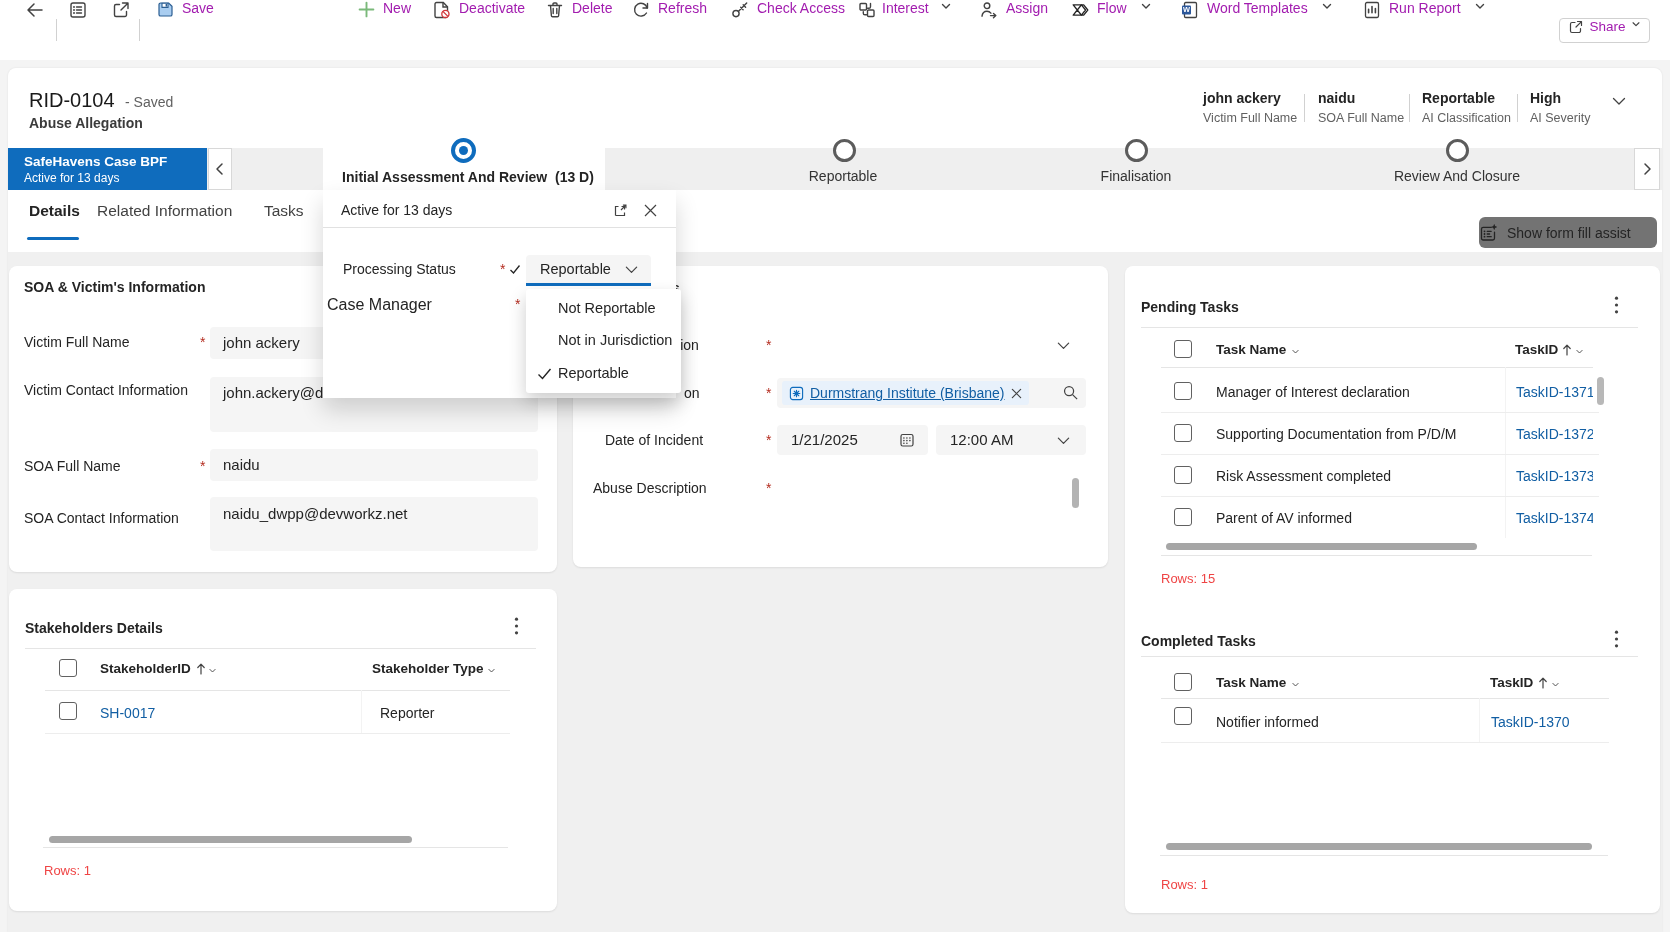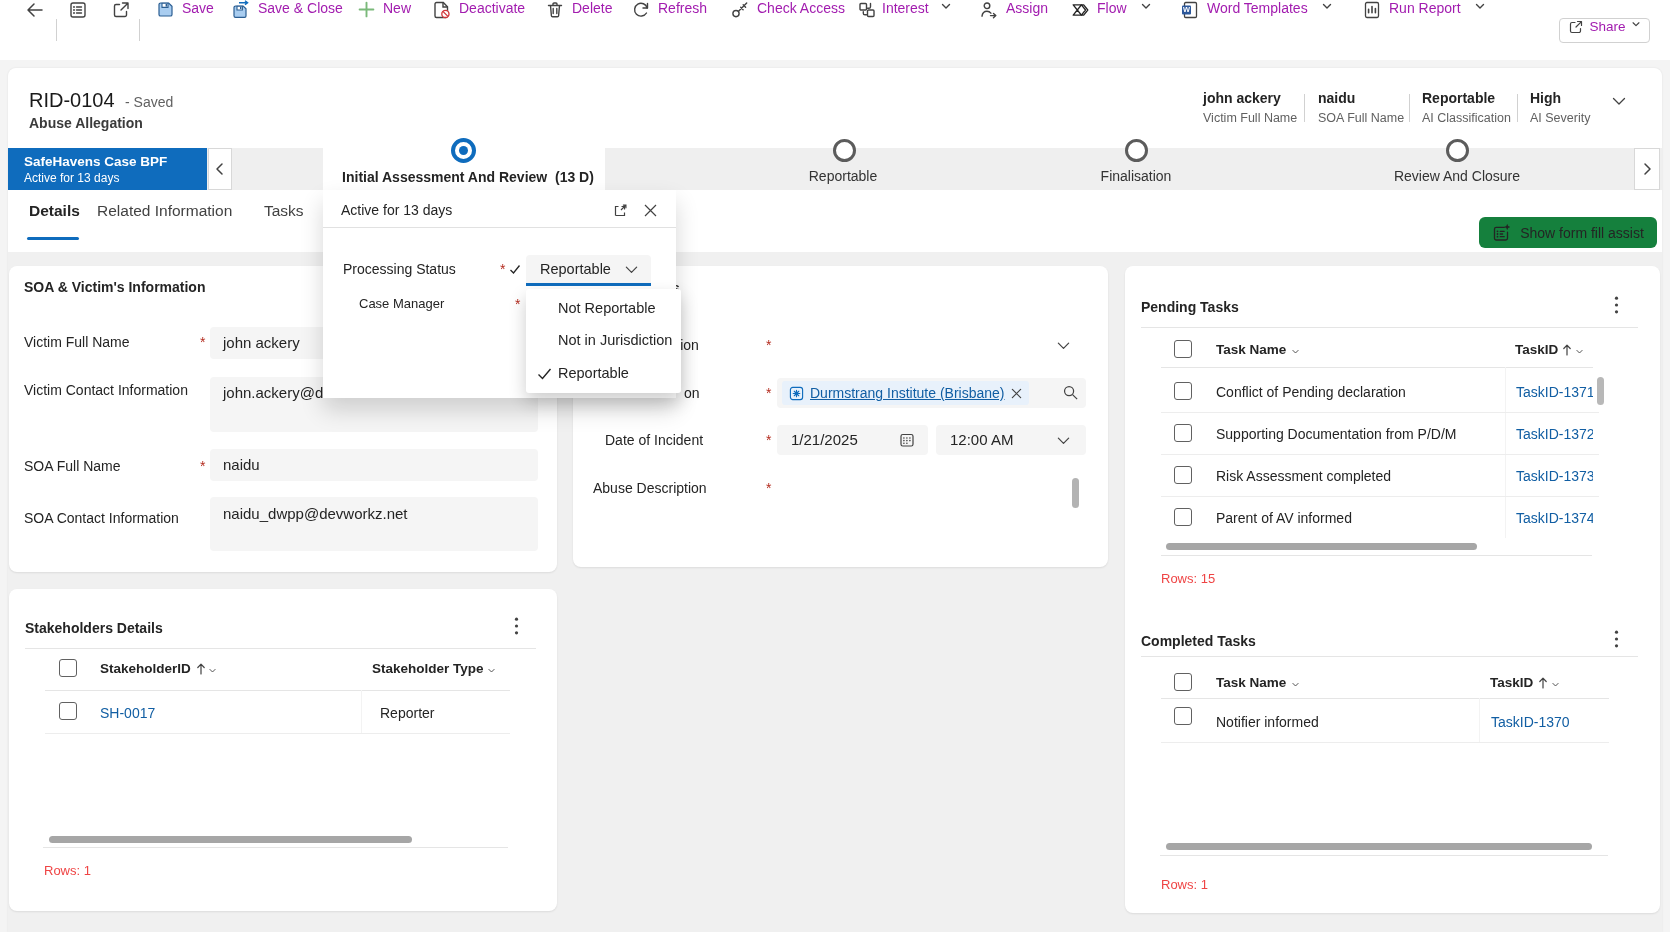--- a/index.html
+++ b/index.html
@@ -46,29 +46,20 @@
     </div>
 <div class="cdiv" style="left:139px"></div>
 <div class="ci" style="left:156px">
       <svg width="19" height="19" viewBox="0 0 19 19">
         <path d="M3 4.6A1.6 1.6 0 0 1 4.6 3h8.1L16 6.3V14.4a1.6 1.6 0 0 1-1.6 1.6H4.6A1.6 1.6 0 0 1 3 14.4z" fill="#a9cdf0" stroke="#2b5e92" stroke-width="1.2"></path>
         <path d="M6 3.2h6v4.2H6z" fill="#fff" stroke="#2b5e92" stroke-width="1.1"></path>
         <rect x="9.6" y="4" width="1.5" height="2.6" fill="#2b5e92"></rect>
       </svg>
       <span>Save</span>
     </div>
-<div class="ci" style="left:231px">
-      <svg width="20" height="20" viewBox="0 0 20 20">
-        <path d="M3 7.6A1.6 1.6 0 0 1 4.6 6h7.6L15 8.8V16a1.4 1.4 0 0 1-1.4 1.4H4.6A1.6 1.6 0 0 1 3 15.8z" fill="#a9cdf0" stroke="#2b5e92" stroke-width="1.2"></path>
-        <path d="M6 6.2h5.4V10H6z" fill="#fff" stroke="#2b5e92" stroke-width="1.1"></path>
-        <rect x="9" y="6.8" width="1.4" height="2.2" fill="#2b5e92"></rect>
-        <path d="M8 2.7h8.3M14 .7l2.6 2-2.6 2" fill="none" stroke="#0f6cbd" stroke-width="1.4"></path>
-      </svg>
-      <span>Save &amp; Close</span>
-    </div>
 <div class="ci" style="left:357px">
       <svg width="19" height="19" viewBox="0 0 19 19">
         <path d="M9.5 2.6v13.8M2.6 9.5h13.8" stroke="#7ab97a" stroke-width="1.9" stroke-linecap="round"></path>
       </svg>
       <span>New</span>
     </div>
 <div class="ci" style="left:432px">
       <svg width="20" height="20" viewBox="0 0 20 20">
         <path d="M4.5 2.5h6.8l4.2 4.2v9.3a1.5 1.5 0 0 1-1.5 1.5H4.5A1.5 1.5 0 0 1 3 16V4a1.5 1.5 0 0 1 1.5-1.5z" fill="none" stroke="#424242" stroke-width="1.4"></path>
         <path d="M11 2.7V7h4.3" fill="none" stroke="#424242" stroke-width="1.4"></path>
@@ -202,21 +193,21 @@
       <svg width="12" height="14" viewBox="0 0 12 14" class="chev" style="stroke-width:1.5">
         <path d="M4 2l5 5-5 5"></path>
       </svg>
     </div>
 
   <div class="abs" style="left:0;top:122px;width:1654px;height:62px;background:#fff"></div>
   <div class="abs" style="left:21px;top:134px;font-size:15.5px;font-weight:700">Details</div>
   <div class="abs" style="left:19px;top:169px;width:52px;height:3px;background:#0f6cbd;border-radius:2px"></div>
   <div class="abs" style="left:89px;top:134px;font-size:15.5px;color:#424242">Related Information</div>
   <div class="abs" style="left:256px;top:134px;font-size:15.5px;color:#424242">Tasks</div>
-  <div class="abs" style="left:1471px;top:149px;width:178px;height:31px;background:#15803d;border-radius:6px;display:flex;align-items:center;justify-content:center;gap:8px">
+  <div class="abs" style="left:1471px;top:149px;width:178px;height:31px;background:#737373;border-radius:6px;display:flex;align-items:center;justify-content:flex-start;gap:8px">
     <svg width="20" height="20" viewBox="0 0 20 20">
         <g fill="none" stroke="#242424" stroke-width="1.3" stroke-linecap="round">
           <path d="M12.3 4.3H4.2a1.7 1.7 0 0 0-1.7 1.7v9.3A1.7 1.7 0 0 0 4.2 17h9.6a1.7 1.7 0 0 0 1.7-1.7V9.2"></path>
           <path d="M8.2 8.3h4M8.2 11h2.4M8.2 13.7h4"></path>
           <path d="M5.5 8.3h.01M5.5 11h.01M5.5 13.7h.01" stroke-width="1.8"></path>
         </g>
         <path d="M15.2.8l.9 2.3 2.3.9-2.3.9-.9 2.3-.9-2.3-2.3-.9 2.3-.9z" fill="#242424"></path>
       </svg>
     <span style="font-size:14px">Show form fill assist</span>
   </div>
@@ -326,21 +317,21 @@
     <div class="abs colhead" style="left:390px;top:76px">TaskID</div>
     <svg class="abs" style="left:437px;top:78px" width="10" height="12" viewBox="0 0 10 12">
         <path d="M5 11V1.5M1.8 4.5L5 1.2l3.2 3.3" class="chev" style="stroke-width:1.2"></path>
       </svg>
     <svg class="abs" style="left:450px;top:81px" width="9" height="9" viewBox="0 0 12 12">
         <path d="M2.5 4.5L6 8l3.5-3.5" class="chev" style="stroke-width:1.2"></path>
       </svg>
     <div class="hline" style="left:36px;top:101px;width:432px"></div>
     <div class="abs" style="left:380px;top:101px;width:1px;height:171px;background:#f3f3f3"></div>
     <div class="cb" style="left:49px;top:116px"></div>
-    <div class="abs cell" style="left:91px;top:118px">Conflict of Pending declaration</div>
+    <div class="abs cell" style="left:91px;top:118px">Manager of Interest declaration</div>
     <div class="abs cell link" style="left:391px;top:118px;width:77px;overflow:hidden;white-space:nowrap">TaskID-1371</div>
     <div class="hline" style="left:36px;top:146px;width:438px;background:#ededed"></div>
     <div class="cb" style="left:49px;top:158px"></div>
     <div class="abs cell" style="left:91px;top:160px">Supporting Documentation from P/D/M</div>
     <div class="abs cell link" style="left:391px;top:160px;width:77px;overflow:hidden;white-space:nowrap">TaskID-1372</div>
     <div class="hline" style="left:36px;top:188px;width:438px;background:#ededed"></div>
     <div class="cb" style="left:49px;top:200px"></div>
     <div class="abs cell" style="left:91px;top:202px">Risk Assessment completed</div>
     <div class="abs cell link" style="left:391px;top:202px;width:77px;overflow:hidden;white-space:nowrap">TaskID-1373</div>
     <div class="hline" style="left:36px;top:230px;width:438px;background:#ededed"></div>
@@ -399,21 +390,21 @@
     <div class="abs" style="left:20px;top:71px;font-size:14px">Processing Status</div>
     <div class="abs req" style="left:177px;top:71px">*</div>
     <svg class="abs" style="left:186px;top:74px" width="12" height="11" viewBox="0 0 12 11">
         <path d="M1.5 6l3 3 6-7.5" fill="none" stroke="#242424" stroke-width="1.3"></path>
       </svg>
     <div class="abs" style="left:203px;top:65px;width:125px;height:29px;background:#f5f5f5;border-radius:4px 4px 0 0;font-size:14.5px;line-height:29px;padding-left:14px">Reportable</div>
     <svg class="abs" style="left:301px;top:72px" width="15" height="15" viewBox="0 0 16 16">
         <path d="M2.5 5.5L8 11l5.5-5.5" class="chev" style="stroke-width:1.3"></path>
       </svg>
     <div class="abs" style="left:203px;top:93px;width:125px;height:3px;background:#0f6cbd"></div>
-    <div class="abs" style="left:36px;top:106px;font-size:13px">Case Manager</div>
+    <div class="abs" style="left:4px;top:106px;font-size:16px">Case Manager</div>
     <div class="abs req" style="left:192px;top:106px">*</div>
   </div>
   <div class="abs" style="left:526px;top:289px;width:155px;height:104px;background:#fff;border-radius:3px;box-shadow:0 8px 18px rgba(0,0,0,.2)">
     <div class="abs" style="left:32px;top:11px;font-size:14.5px">Not Reportable</div>
     <div class="abs" style="left:32px;top:43px;font-size:14.5px">Not in Jurisdiction</div>
     <svg class="abs" style="left:11px;top:79px" width="15" height="12" viewBox="0 0 15 12">
         <path d="M1.5 6.5l4 4L13.5 1" fill="none" stroke="#242424" stroke-width="1.4"></path>
       </svg>
     <div class="abs" style="left:32px;top:76px;font-size:14.5px">Reportable</div>
   </div>

